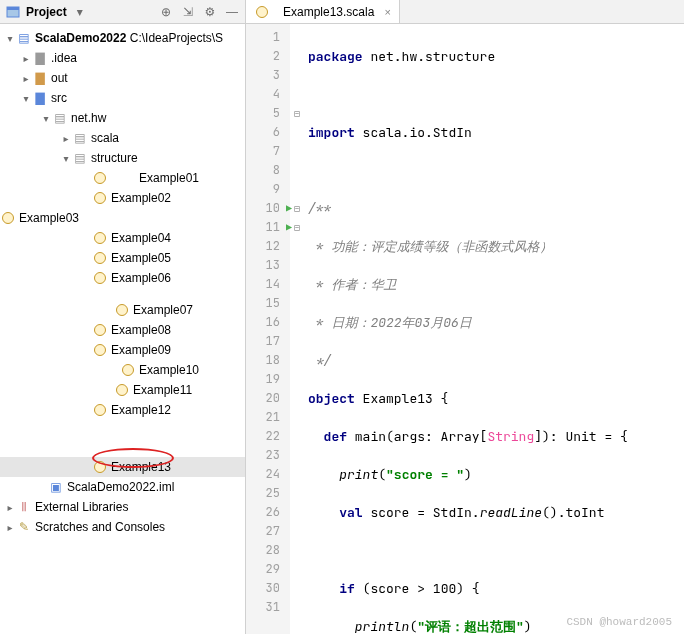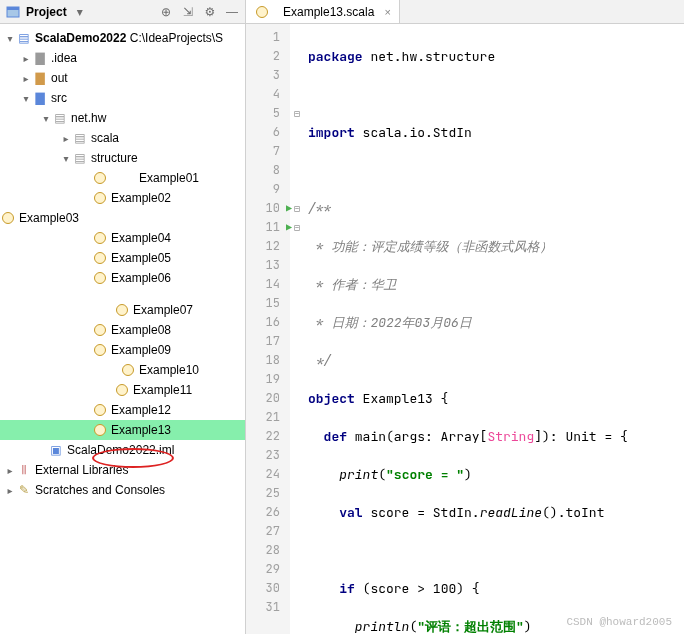--- a/index.html
+++ b/index.html
@@ -53,21 +53,22 @@
 }
 .tree { padding-top: 4px; }
 .node {
   display: flex; align-items: center;
   height: 20px;
   padding-right: 4px;
   white-space: nowrap;
   cursor: pointer;
 }
 .node.sel {
-  background: #86efac;
+  background: #e5e5e5;
+  margin-top: 37px;
 }
 .arrow {
   width: 12px; display: inline-flex; justify-content: center;
   color: #6e6e6e; font-size: 10px;
 }
 .icon { width: 16px; height: 16px; display: inline-flex; align-items: center; justify-content: center; margin-right: 3px; font-size: 12px; }
 .folder-blue { color: #5b87da; }
 .folder-gray { color: #9a9a9a; }
 .folder-orange { color: #d19a4b; }
 .obj-circle {

